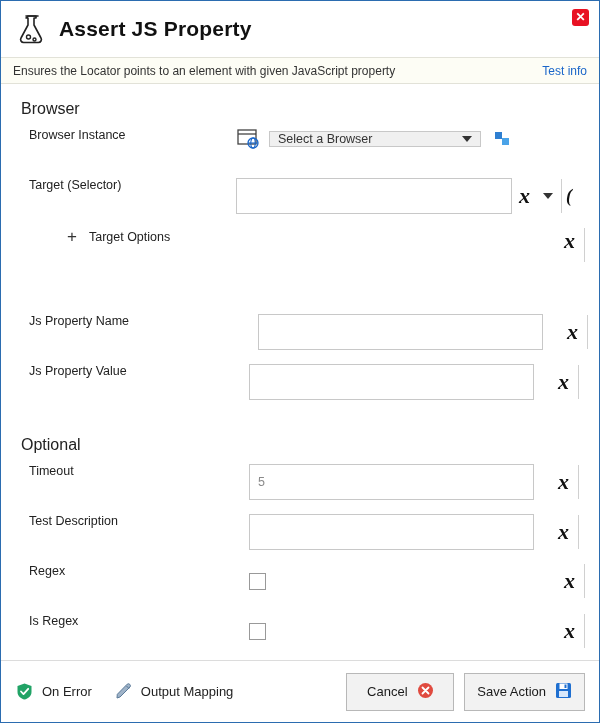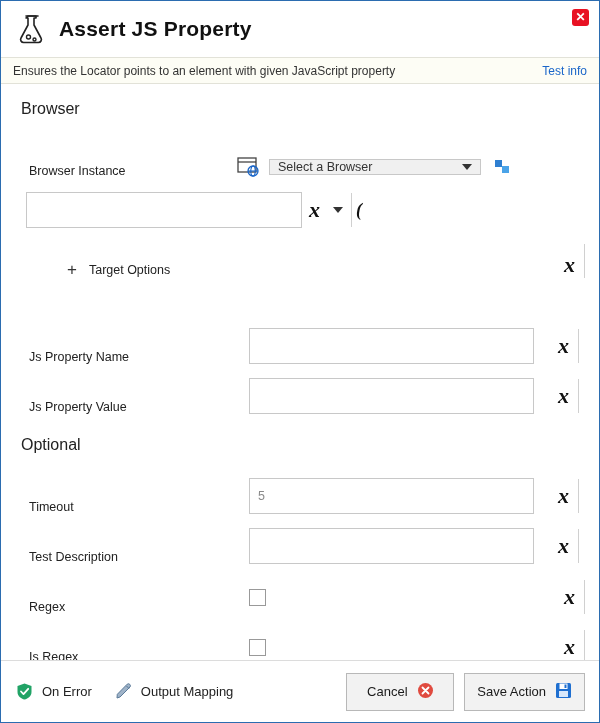--- a/index.html
+++ b/index.html
@@ -92,21 +92,21 @@
     overflow: hidden;
     padding: 0;
   }
   .section-title {
     font-size: 16px;
     color: #222222;
     margin: 16px 0 10px 20px;
   }
   .row {
     display: flex;
-    align-items: flex-end;
+    align-items: flex-start;
     height: 50px;
     padding: 0 12px 0 28px;
     box-sizing: border-box;
     position: relative;
   }
   .row .label {
     font-size: 12.5px;
     color: #222222;
     width: 210px;
     flex: 0 0 210px;
@@ -304,40 +304,41 @@
         <span class="picker-glyph">
           <svg width="20" height="20" viewBox="0 0 20 20">
             <rect x="2" y="3" width="7" height="7" fill="#2f7fd1"></rect>
             <rect x="9" y="9" width="7" height="7" fill="#4aa3e8"></rect>
           </svg>
         </span>
       </div>
     </div>
 
     <div class="row">
+      <div class="label">Target (Selector)</div>
       <div class="field-wrap">
         <input class="tb" style="width: 276px; margin-left: -3px;" type="text" placeholder="">
         <span class="fx">x</span>
         <span class="chev"></span>
         <span class="divider-v"></span>
         <span class="fx" style="font-size:18px; padding:0 2px;">(</span>
       </div>
     </div>
 
     <div class="row">
       <div class="expander">
         <span class="plus">+</span>
         <span class="etext">Target Options</span>
       </div>
       <div class="spacer"></div>
       <span class="fx">x</span>
       <span class="divider-v"></span>
     </div>
 
-    <div class="row" style="margin-top:36px;">
+    <div class="row" style="margin-top:36px;gap:9px;">
       <div class="label">Js Property Name</div>
       <div class="field-wrap" style="margin-left:10px;">
         <input class="tb" style="width: 285px;" type="text" placeholder="">
         <span class="fx" style="margin-left:17px;">x</span>
         <span class="divider-v"></span>
       </div>
     </div>
 
     <div class="row">
       <div class="label">Js Property Value</div>

